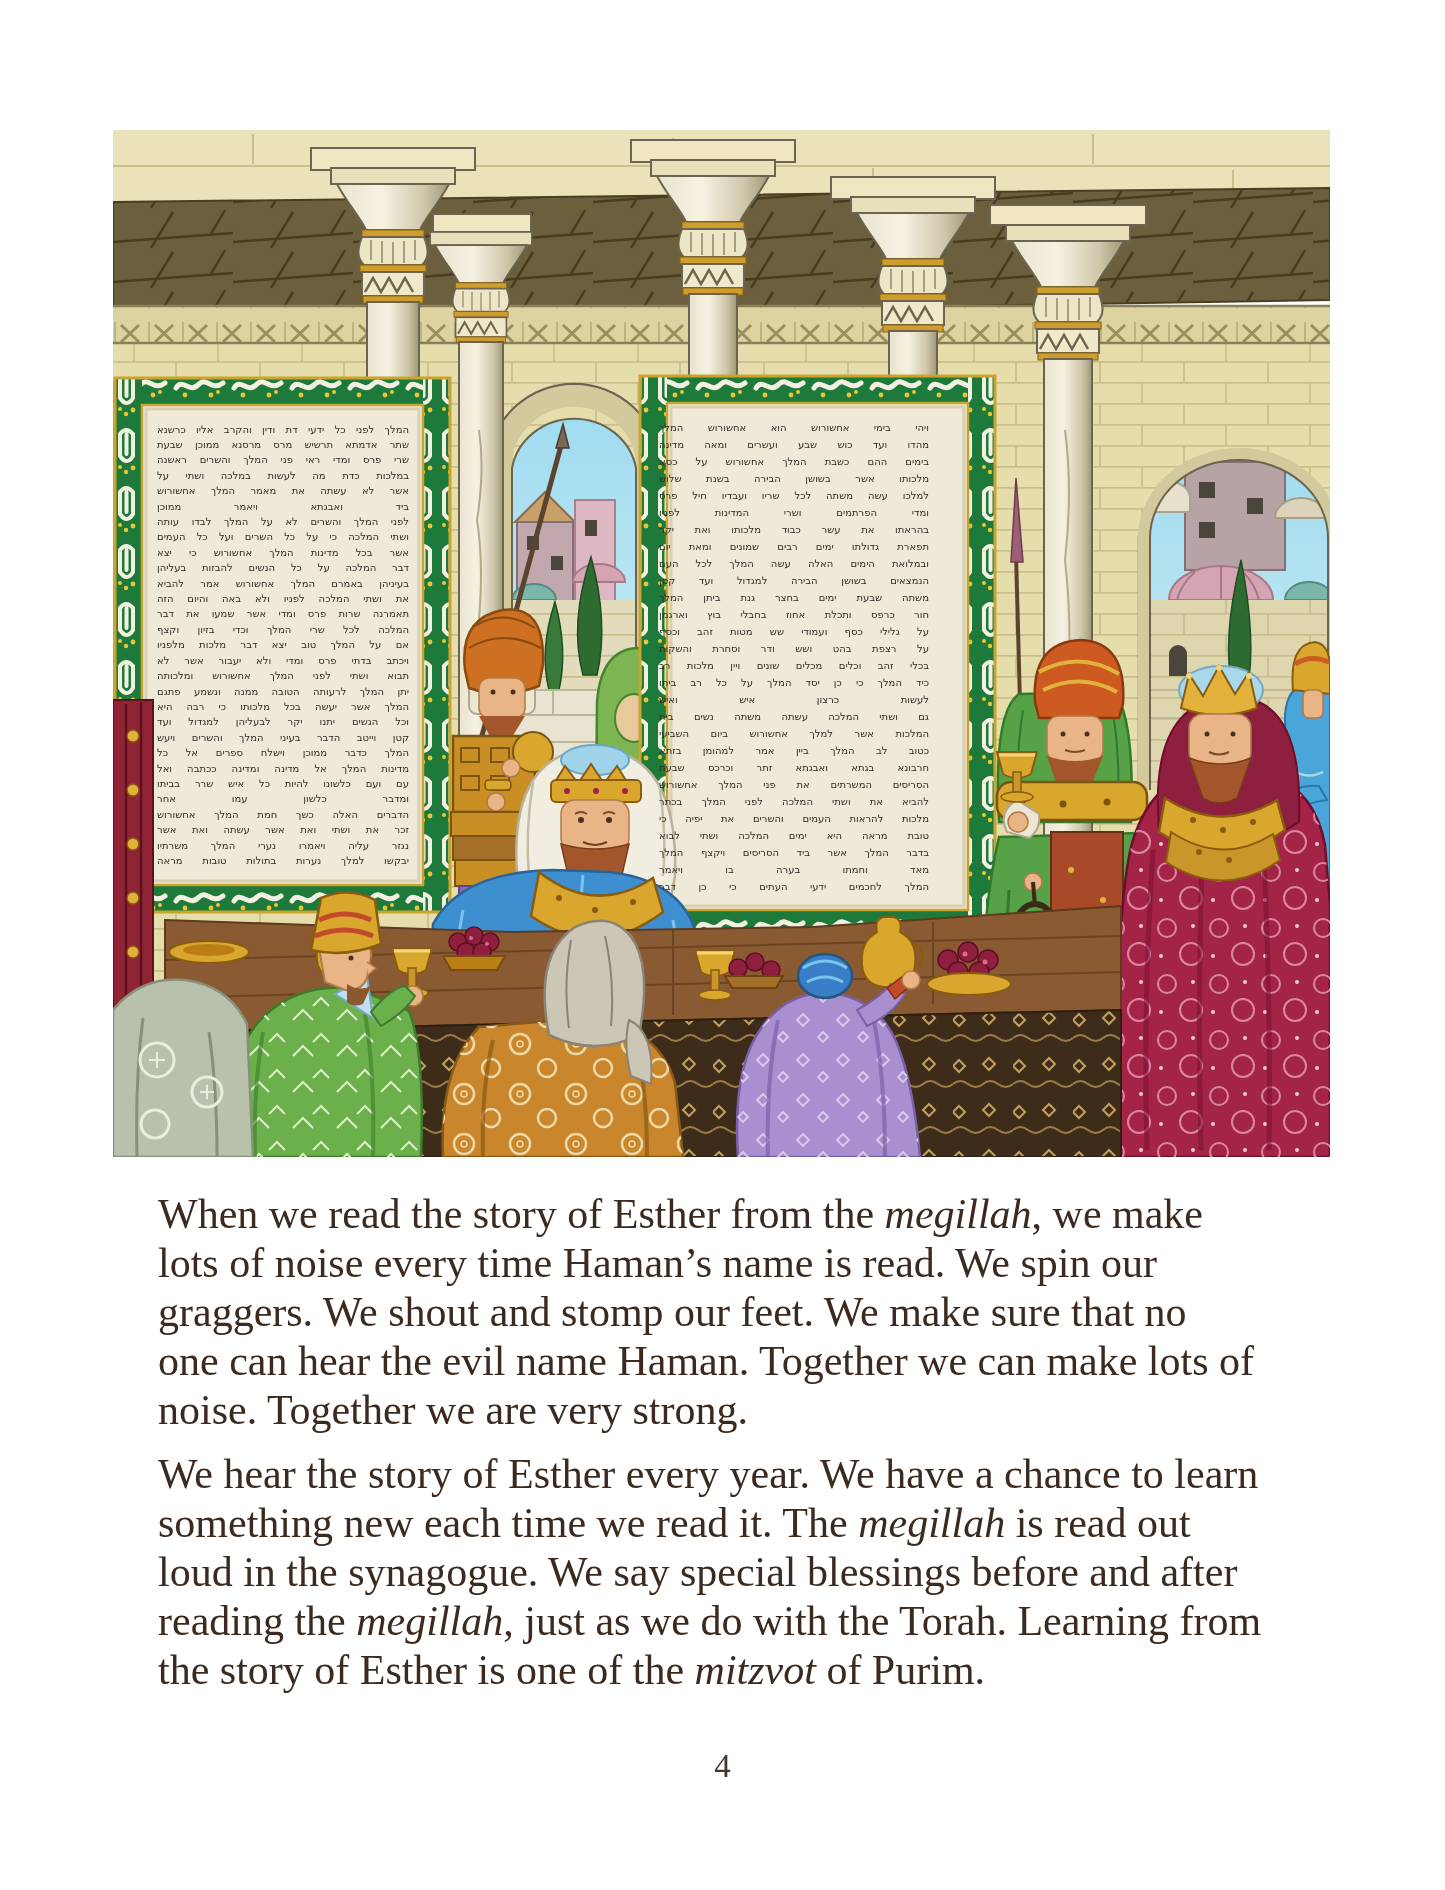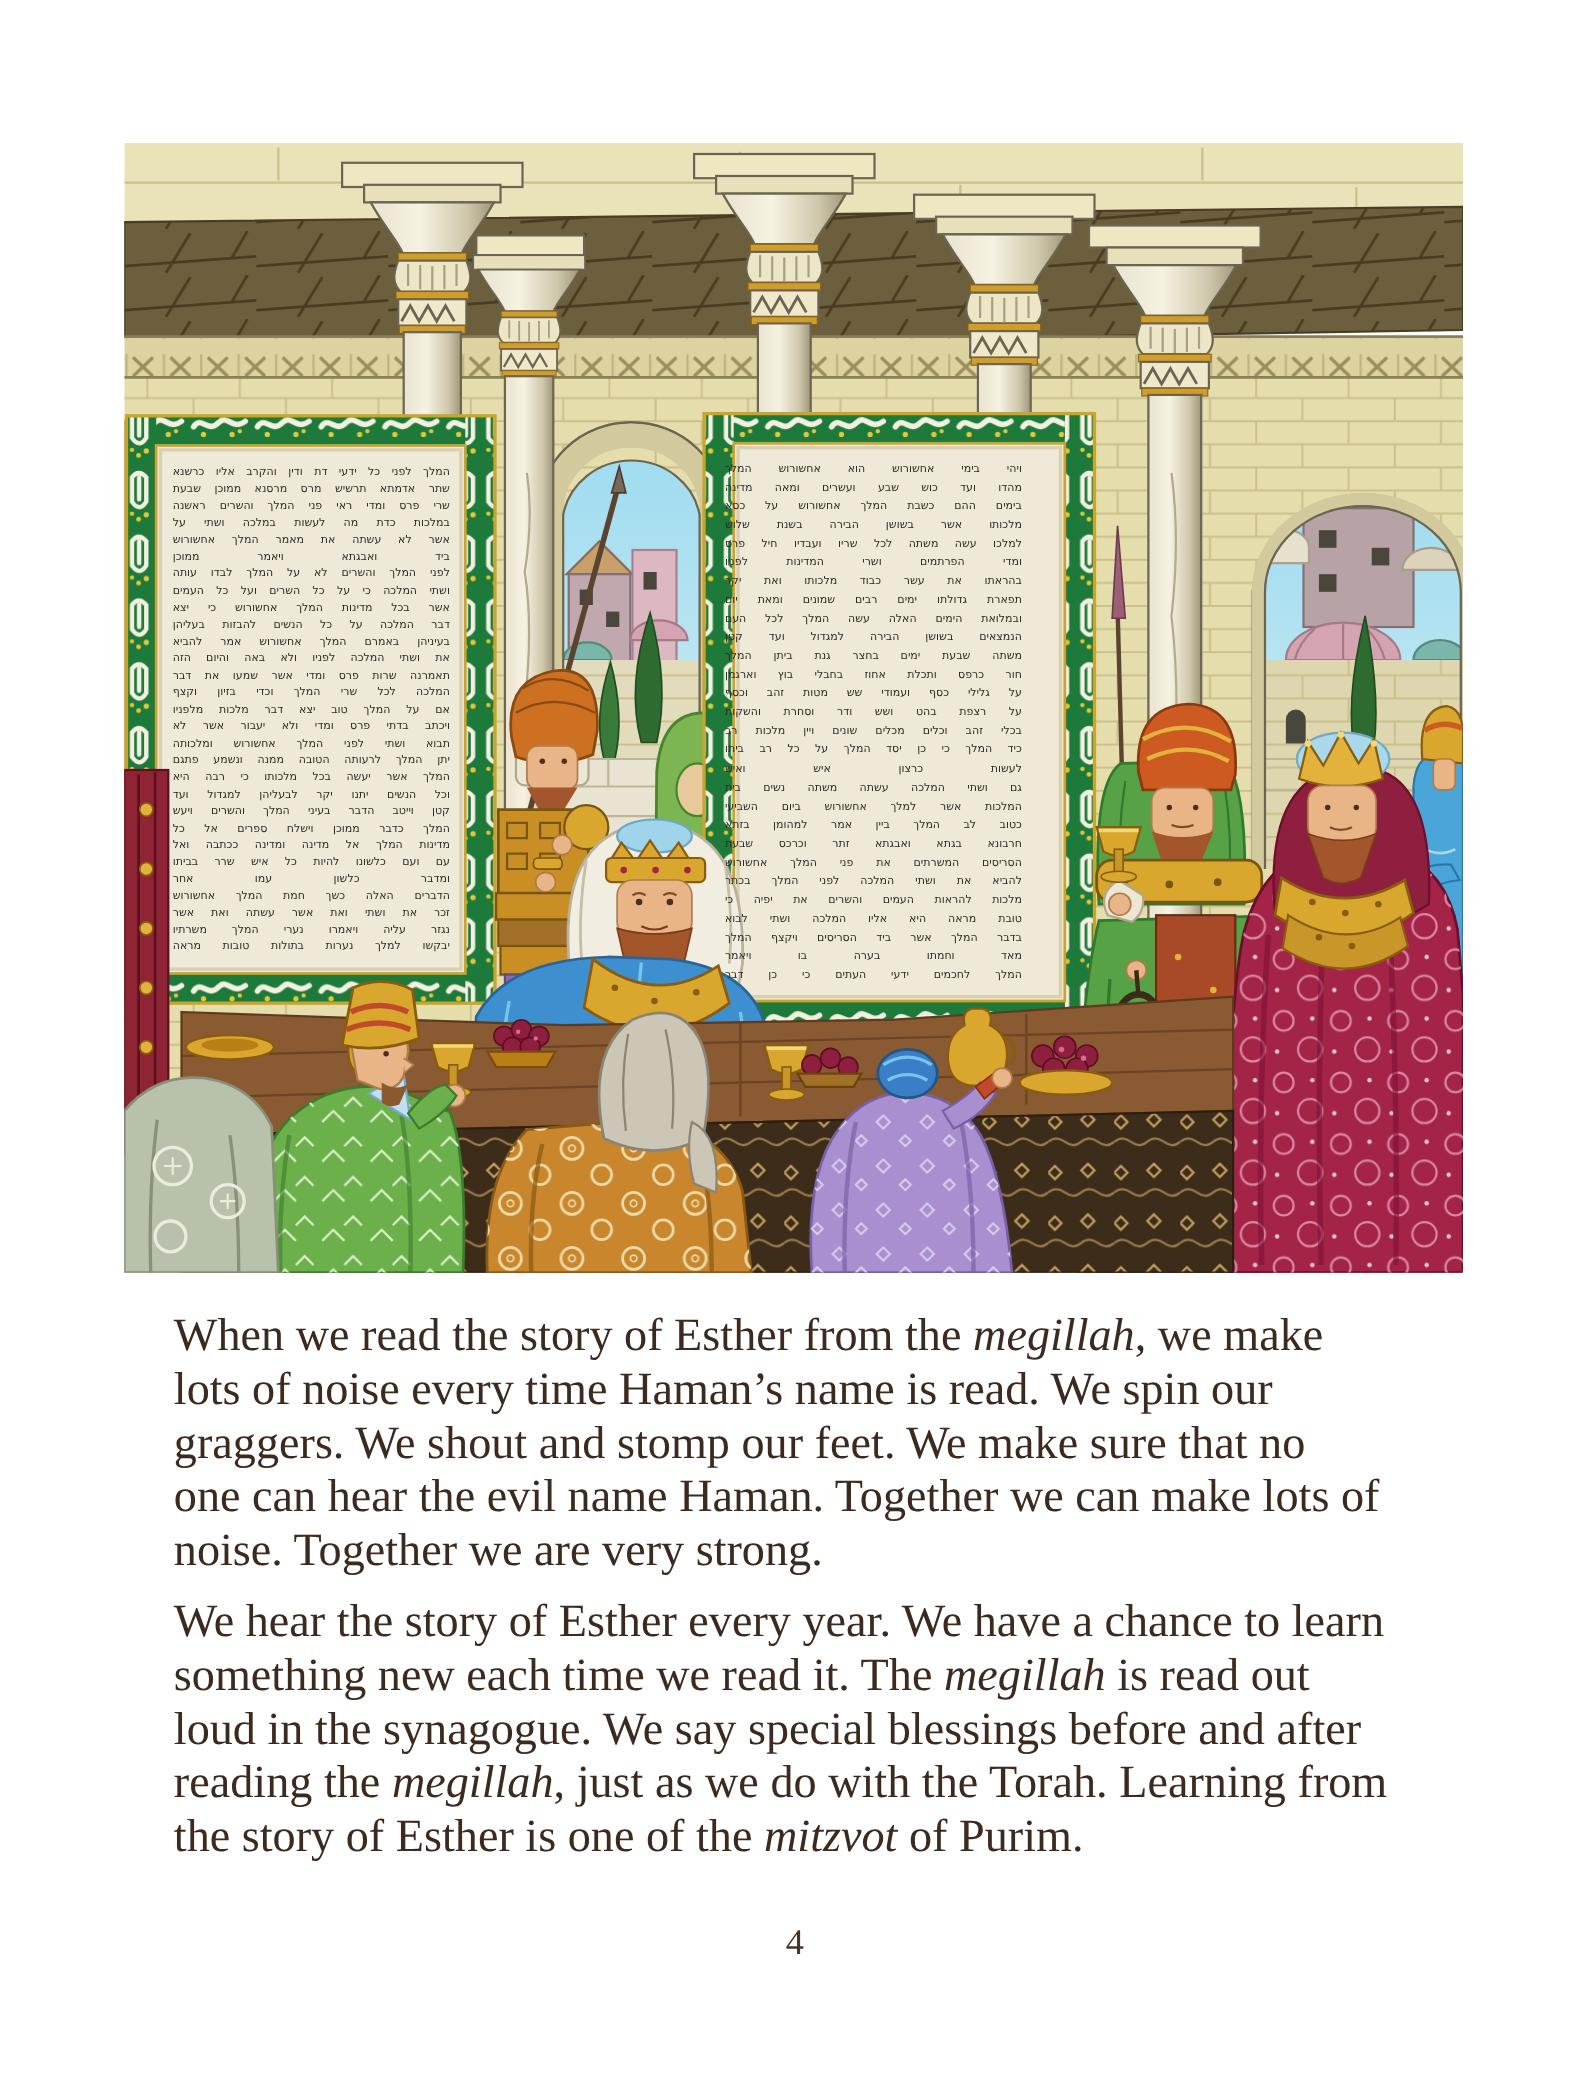--- a/index.html
+++ b/index.html
@@ -2,21 +2,21 @@
 <html><head>
 <meta charset="utf-8">
 <style>
   html,body{margin:0;padding:0;background:#ffffff;}
   .page{position:relative;width:1445px;height:1890px;background:#ffffff;overflow:hidden;
         font-family:"Liberation Serif","DejaVu Serif",serif;}
   .illustration{position:absolute;left:113px;top:130px;width:1217px;height:1027px;}
   .illustration > svg{position:absolute;left:0;top:0;}
   .scroll-text{position:absolute;direction:rtl;font-family:"DejaVu Sans",sans-serif;
                color:#2f2d26;overflow:hidden;display:flex;flex-direction:column;
-               justify-content:space-between;}
+               justify-content:center;}
   .scroll-text div{text-align:justify;text-align-last:justify;width:100%;}
   .text-block{position:absolute;left:158px;top:1190px;width:1190px;
               color:#3b2a1d;font-size:42px;line-height:49px;}
   .text-block p{margin:0 0 15px 0;}
   .text-block .it{font-style:italic;}
   .pagenum{position:absolute;left:0;top:1748px;width:100%;text-align:center;
            font-size:33px;color:#46332a;}
 </style>
 </head>
 <body>
@@ -512,21 +512,21 @@
         <div>בכלי זהב וכלים מכלים שונים ויין מלכות רב</div>
         <div>כיד המלך כי כן יסד המלך על כל רב ביתו</div>
         <div>לעשות כרצון איש ואיש</div>
         <div>גם ושתי המלכה עשתה משתה נשים בית</div>
         <div>המלכות אשר למלך אחשורוש ביום השביעי</div>
         <div>כטוב לב המלך ביין אמר למהומן בזתא</div>
         <div>חרבונא בגתא ואבגתא זתר וכרכס שבעת</div>
         <div>הסריסים המשרתים את פני המלך אחשורוש</div>
         <div>להביא את ושתי המלכה לפני המלך בכתר</div>
         <div>מלכות להראות העמים והשרים את יפיה כי</div>
-        <div>טובת מראה היא אליו המלכה ושתי לבוא</div>
+        <div>טובת מראה היא ימים המלכה ושתי לבוא</div>
         <div>בדבר המלך אשר ביד הסריסים ויקצף המלך</div>
         <div>מאד וחמתו בערה בו ויאמר</div>
         <div>המלך לחכמים ידעי העתים כי כן דבר</div>
       </div>
   </div>
 
   <div class="text-block">
     <p><span>When we read the story of Esther from the </span><span class="it">megillah</span><span>, we make</span><br><span>lots of noise every time Haman’s name is read. We spin our</span><br><span>graggers. We shout and stomp our feet. We make sure that no</span><br><span>one can hear the evil name Haman. Together we can make lots of</span><br><span>noise. Together we are very strong.</span></p>
     <p><span>We hear the story of Esther every year. We have a chance to learn</span><br><span>something new each time we read it. The </span><span class="it">megillah</span><span> is read out</span><br><span>loud in the synagogue. We say special blessings before and after</span><br><span>reading the </span><span class="it">megillah</span><span>, just as we do with the Torah. Learning from</span><br><span>the story of Esther is one of the </span><span class="it">mitzvot</span><span> of Purim.</span></p>
   </div>

